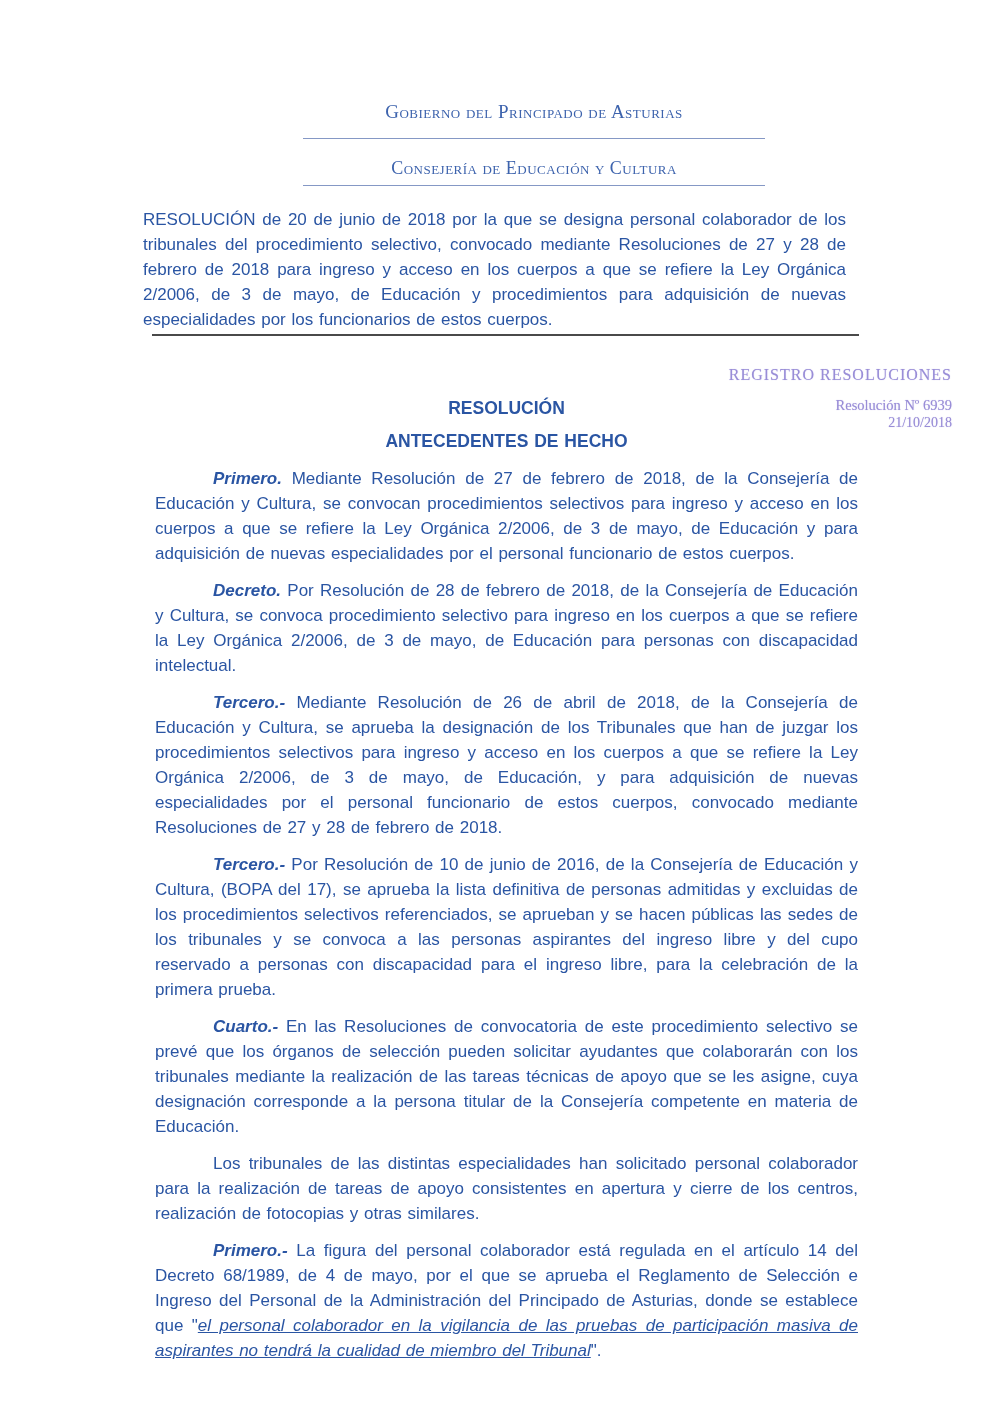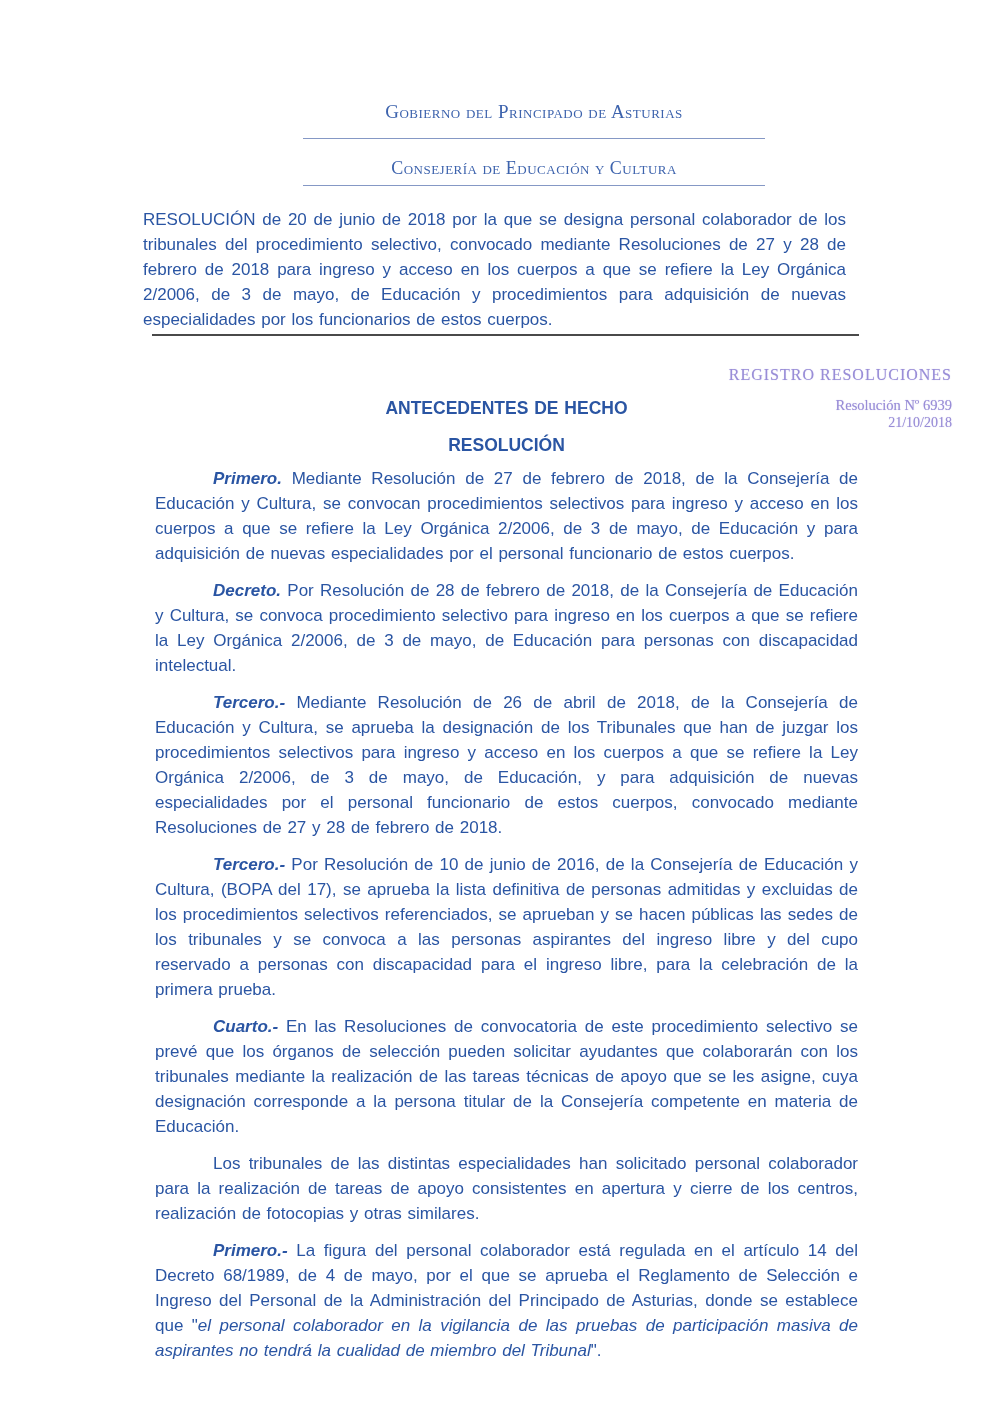--- a/index.html
+++ b/index.html
@@ -115,20 +115,21 @@
   .para {
     margin: 0 0 12px 0;
     text-indent: 58px;
   }
   .lead {
     font-weight: bold;
     font-style: italic;
   }
   .quote-italic {
     font-style: italic;
+    text-decoration: underline;
   }
 </style>
 </head>
 <body>
 
 <div class="page">
 
   <div class="letterhead">
     <div class="org">Gobierno del Principado de Asturias</div>
     <div class="dept">Consejería de Educación y Cultura</div>
@@ -138,22 +139,22 @@
   <div class="intro-rule"></div>
 
   <div class="stamp">
     <div class="stamp-registry">REGISTRO RESOLUCIONES</div>
     <div class="stamp-number">Resolución Nº 6939</div>
     <div class="stamp-date">21/10/2018</div>
   </div>
 
   <div class="doc-body">
 
+    <div class="doc-heading">RESOLUCIÓN</div>
     <div class="doc-heading sub">ANTECEDENTES DE HECHO</div>
-    <div class="doc-heading">RESOLUCIÓN</div>
 
     <p class="para"><span class="lead">Primero.</span><span> Mediante Resolución de 27 de febrero de 2018, de la Consejería de Educación y Cultura, se convocan procedimientos selectivos para ingreso y acceso en los cuerpos a que se refiere la Ley Orgánica 2/2006, de 3 de mayo, de Educación y para adquisición de nuevas especialidades por el personal funcionario de estos cuerpos.</span></p>
 
     <p class="para"><span class="lead">Decreto.</span><span> Por Resolución de 28 de febrero de 2018, de la Consejería de Educación y Cultura, se convoca procedimiento selectivo para ingreso en los cuerpos a que se refiere la Ley Orgánica 2/2006, de 3 de mayo, de Educación para personas con discapacidad intelectual.</span></p>
 
     <p class="para"><span class="lead">Tercero.-</span><span> Mediante Resolución de 26 de abril de 2018, de la Consejería de Educación y Cultura, se aprueba la designación de los Tribunales que han de juzgar los procedimientos selectivos para ingreso y acceso en los cuerpos a que se refiere la Ley Orgánica 2/2006, de 3 de mayo, de Educación, y para adquisición de nuevas especialidades por el personal funcionario de estos cuerpos, convocado mediante Resoluciones de 27 y 28 de febrero de 2018.</span></p>
 
     <p class="para"><span class="lead">Tercero.-</span><span> Por Resolución de 10 de junio de 2016, de la Consejería de Educación y Cultura, (BOPA del 17), se aprueba la lista definitiva de personas admitidas y excluidas de los procedimientos selectivos referenciados, se aprueban y se hacen públicas las sedes de los tribunales y se convoca a las personas aspirantes del ingreso libre y del cupo reservado a personas con discapacidad para el ingreso libre, para la celebración de la primera prueba.</span></p>
 
     <p class="para"><span class="lead">Cuarto.-</span><span> En las Resoluciones de convocatoria de este procedimiento selectivo se prevé que los órganos de selección pueden solicitar ayudantes que colaborarán con los tribunales mediante la realización de las tareas técnicas de apoyo que se les asigne, cuya designación corresponde a la persona titular de la Consejería competente en materia de Educación.</span></p>

